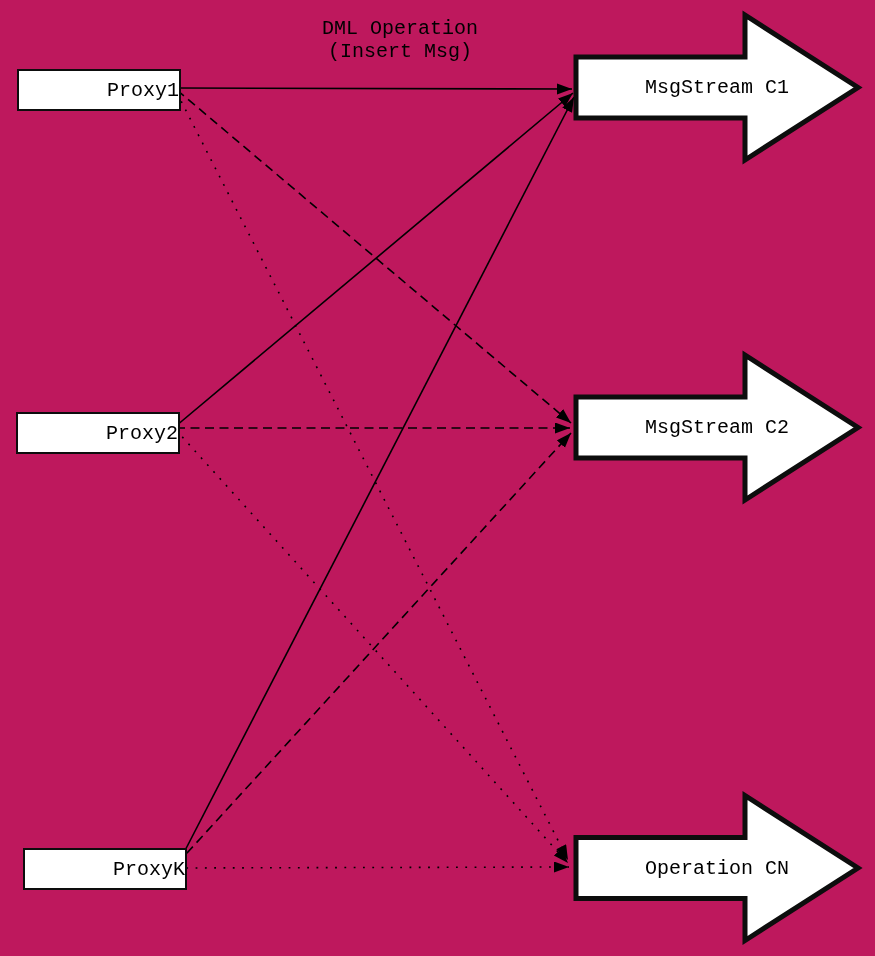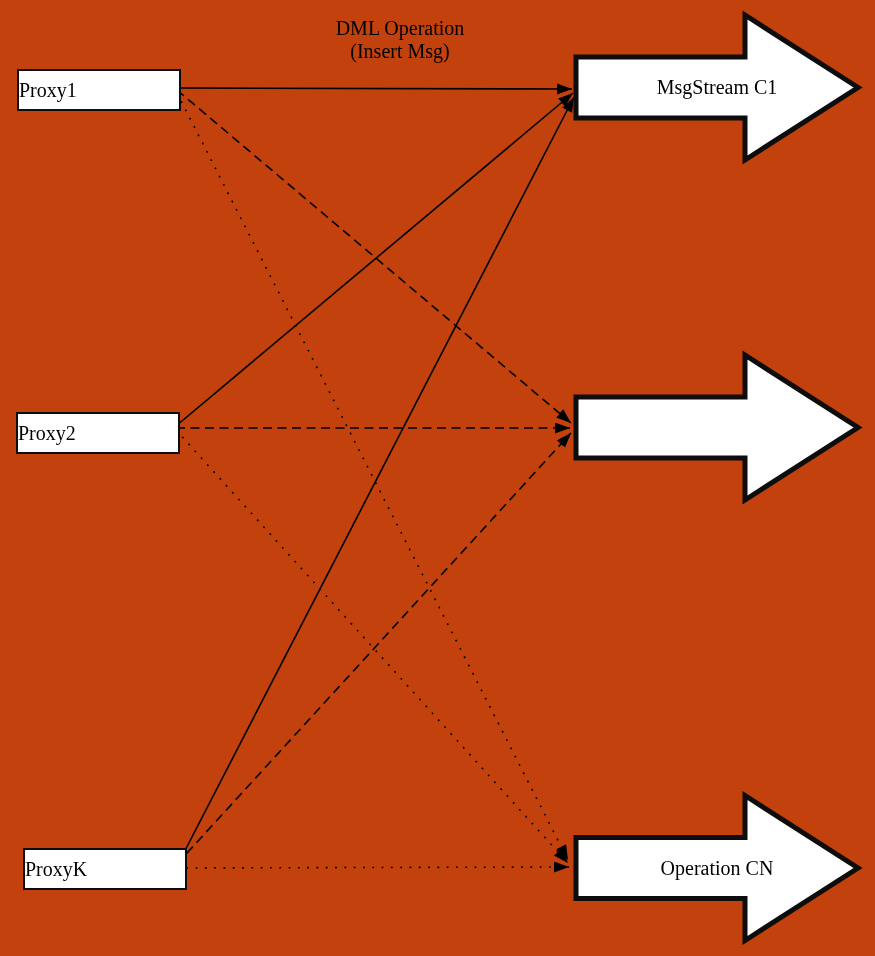--- a/index.html
+++ b/index.html
@@ -4,22 +4,22 @@
 <style>
   html, body {
     margin: 0;
     padding: 0;
     background: #ffffff;
   }
   .diagram {
     position: relative;
     width: 875px;
     height: 956px;
-    background: #c2410c;
-    font-family: Liberation Serif, serif;
+    background: #be185d;
+    font-family: Liberation Mono, monospace;
     color: #000000;
     overflow: hidden;
   }
   .edges-layer {
     position: absolute;
     left: 0;
     top: 0;
   }
   .caption {
     position: absolute;
@@ -32,21 +32,21 @@
     color: #000000;
   }
   .proxy-node {
     position: absolute;
     width: 160px;
     height: 38px;
     border: 2px solid #0d0d0d;
     background: #ffffff;
     display: flex;
     align-items: center;
-    justify-content: flex-start;
+    justify-content: flex-end;
     font-size: 20px;
     box-sizing: content-box;
   }
   .proxy-node.p1 { left: 17px; top: 69px; }
   .proxy-node.p2 { left: 16px; top: 412px; }
   .proxy-node.pk { left: 23px; top: 848px; }
   .stream-label {
     position: absolute;
     left: 576px;
     width: 282px;
@@ -105,17 +105,20 @@
   <div class="proxy-node p2">
     <span>Proxy2</span>
   </div>
   <div class="proxy-node pk">
     <span>ProxyK</span>
   </div>
 
   <div class="stream-label s1">
     <span>MsgStream C1</span>
   </div>
+  <div class="stream-label s2">
+    <span>MsgStream C2</span>
+  </div>
   <div class="stream-label sn">
     <span>Operation CN</span>
   </div>
 
 </div>
 
 </body></html>

